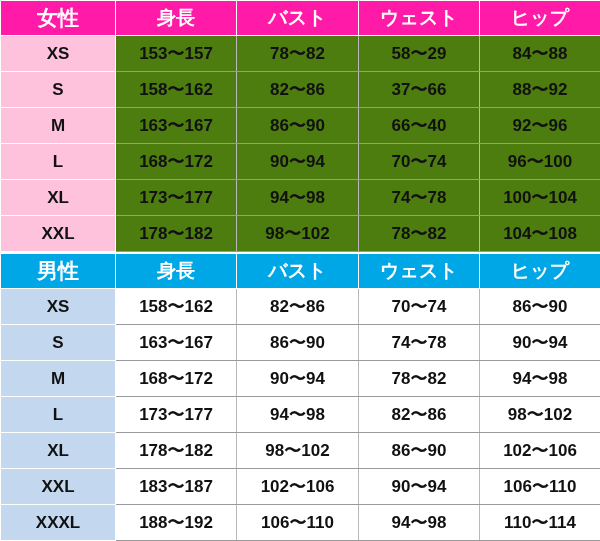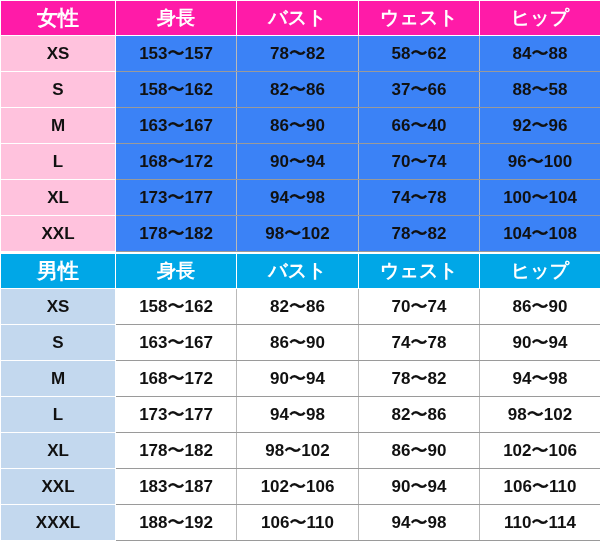--- a/index.html
+++ b/index.html
@@ -50,21 +50,21 @@
   }
   .female .hdr th.first {
     font-size: 21px;
   }
   .female td.label {
     background: #ffc2dd;
     color: #111111;
     height: 35px;
   }
   .female td.val {
-    background: #3b82f6;
+    background: #4d7c0f;
     color: #111111;
     height: 35px;
     border-left: 1px solid #b9b9b9;
     border-right: 1px solid #b9b9b9;
     border-top: 1px solid #9a9a9a;
     border-bottom: 1px solid #9a9a9a;
   }
 
   
   .male .hdr th {
@@ -115,29 +115,29 @@
         <th>バスト</th>
         <th>ウェスト</th>
         <th>ヒップ</th>
       </tr>
     </thead>
     <tbody>
       <tr>
         <td class="label">XS</td>
         <td class="val">153〜157</td>
         <td class="val">78〜82</td>
-        <td class="val">58〜62</td>
+        <td class="val">58〜29</td>
         <td class="val">84〜88</td>
       </tr>
       <tr>
         <td class="label">S</td>
         <td class="val">158〜162</td>
         <td class="val">82〜86</td>
         <td class="val">37〜66</td>
-        <td class="val">88〜58</td>
+        <td class="val">88〜92</td>
       </tr>
       <tr>
         <td class="label">M</td>
         <td class="val">163〜167</td>
         <td class="val">86〜90</td>
         <td class="val">66〜40</td>
         <td class="val">92〜96</td>
       </tr>
       <tr>
         <td class="label">L</td>

